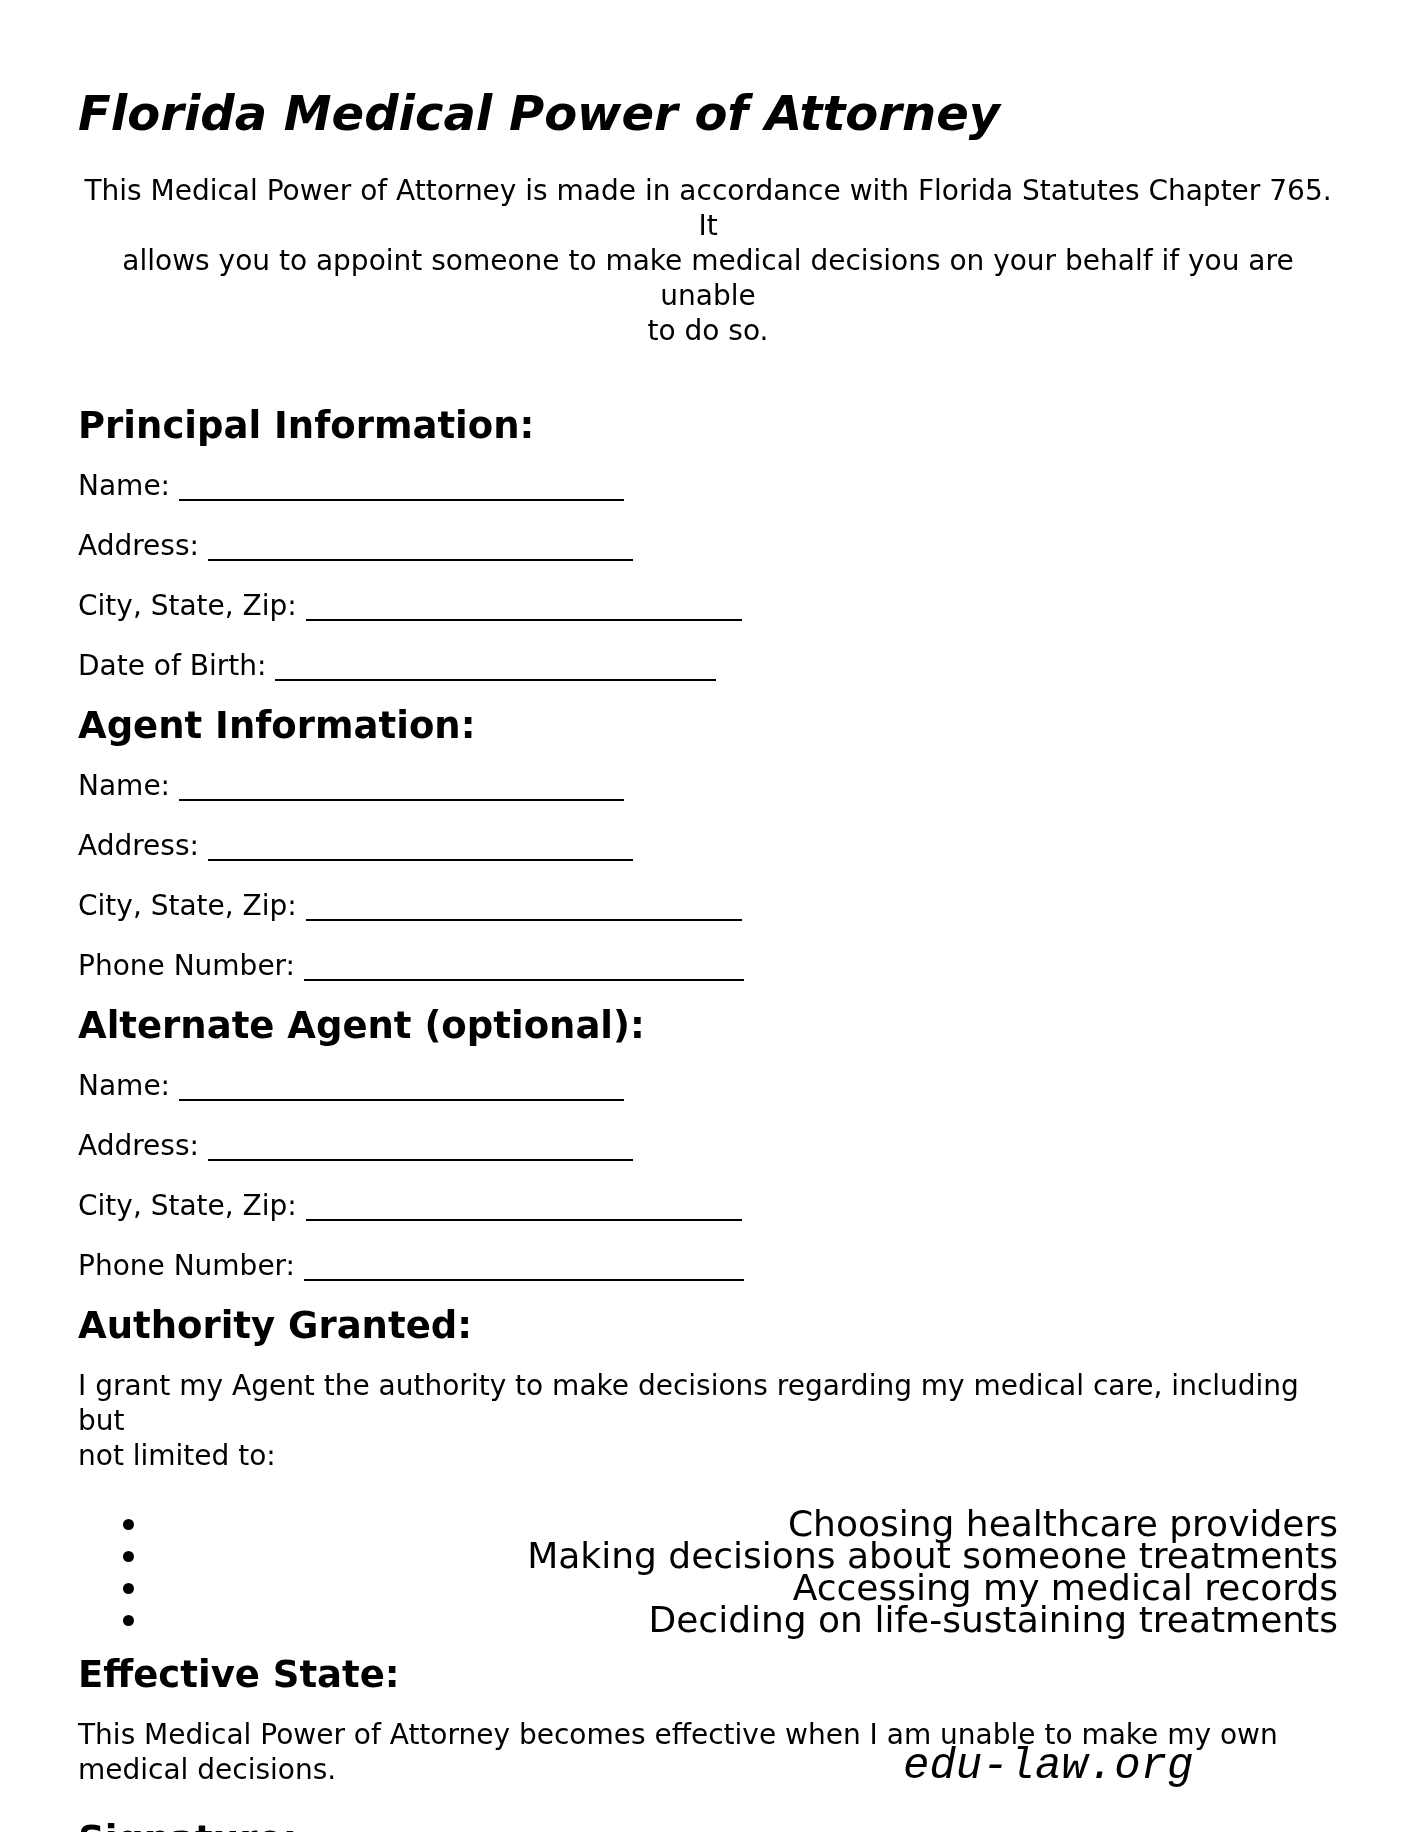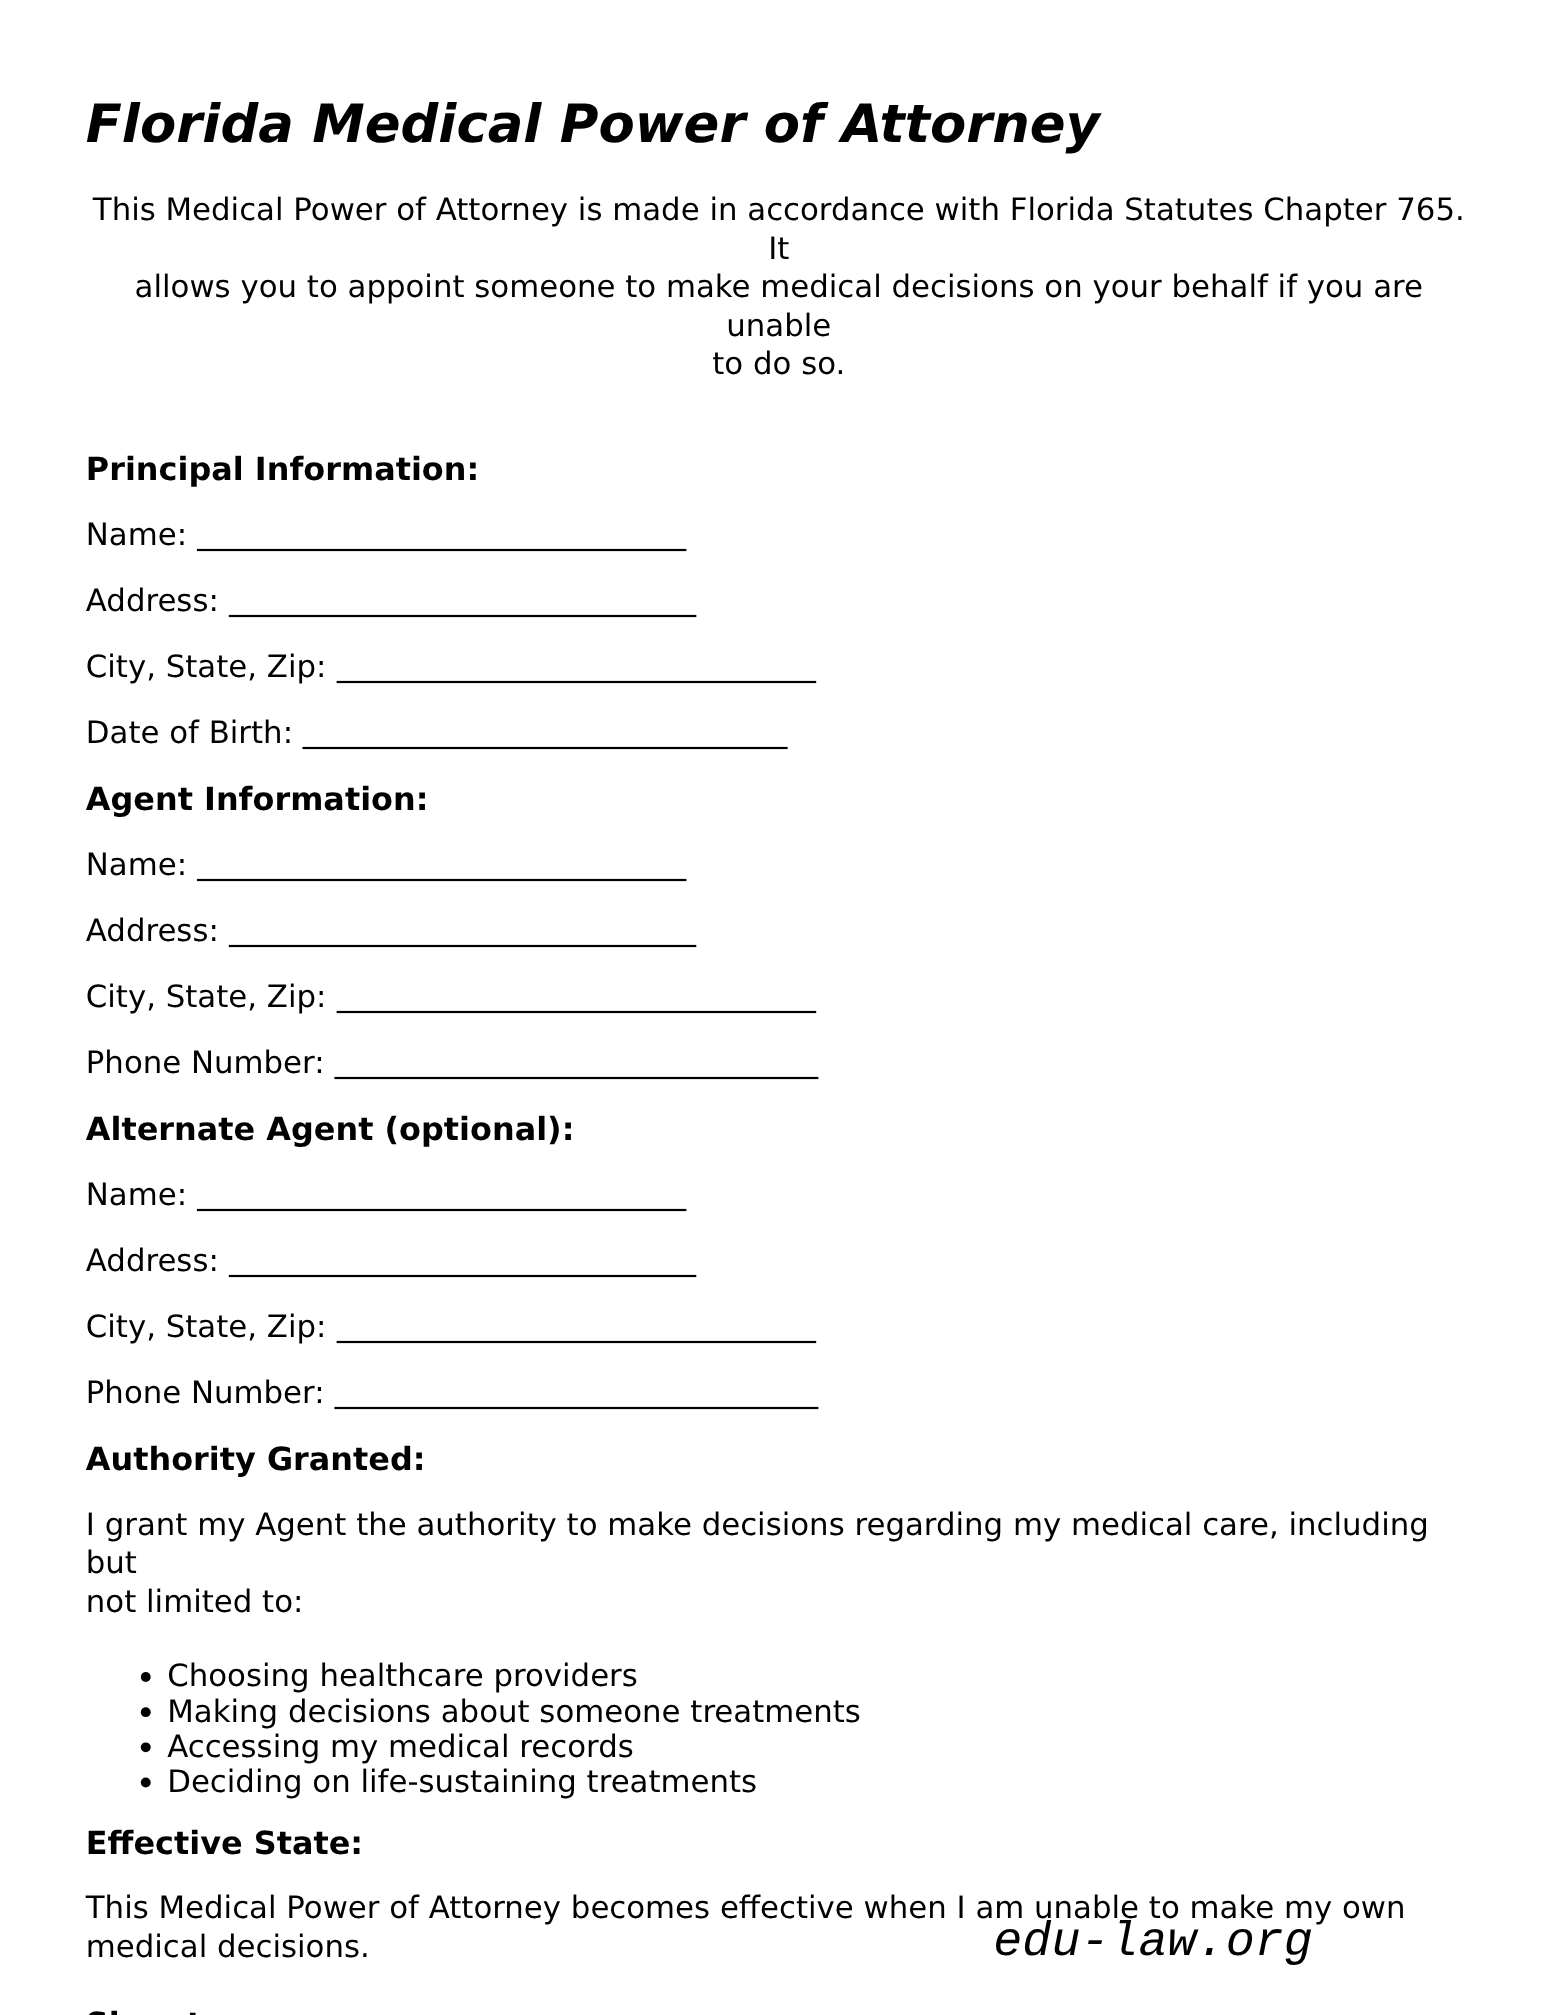--- a/index.html
+++ b/index.html
@@ -23,42 +23,43 @@
     font-style: italic;
   }
   p {
     font-size: 28px;
     line-height: 35px;
     margin: 0 0 35px 0;
   }
   p.multiline { white-space: pre-line; }
   p.intro { margin-bottom: 60px; text-align: center; }
   h3 {
-    font-size: 29px;
+    font-size: 37px;
     line-height: 36px;
     font-weight: bold;
     margin: 0 0 24px 0;
   }
   p.field { margin: 0 0 25px 0; }
   .line {
     display: inline-block;
     border-bottom: 2px solid #000;
     vertical-align: -6px;
     height: 20px;
   }
   .w-name    { width: 445px; }
   .w-address { width: 425px; }
   .w-city    { width: 436px; }
   .w-dob     { width: 441px; }
   .w-phone   { width: 440px; }
   ul.authority-list {
     margin: 0 0 21px 0;
     padding-left: 74px;
-    font-size: 28px;
+    font-size: 36px;
     line-height: 32px;
+    text-align: right;
   }
   ul.authority-list li { margin: 0; }
   .watermark {
     position: absolute;
     top: 1742px;
     left: 903px;
     font-family: "Liberation Mono", monospace;
     font-size: 44px;
     line-height: 48px;
     color: #000;

